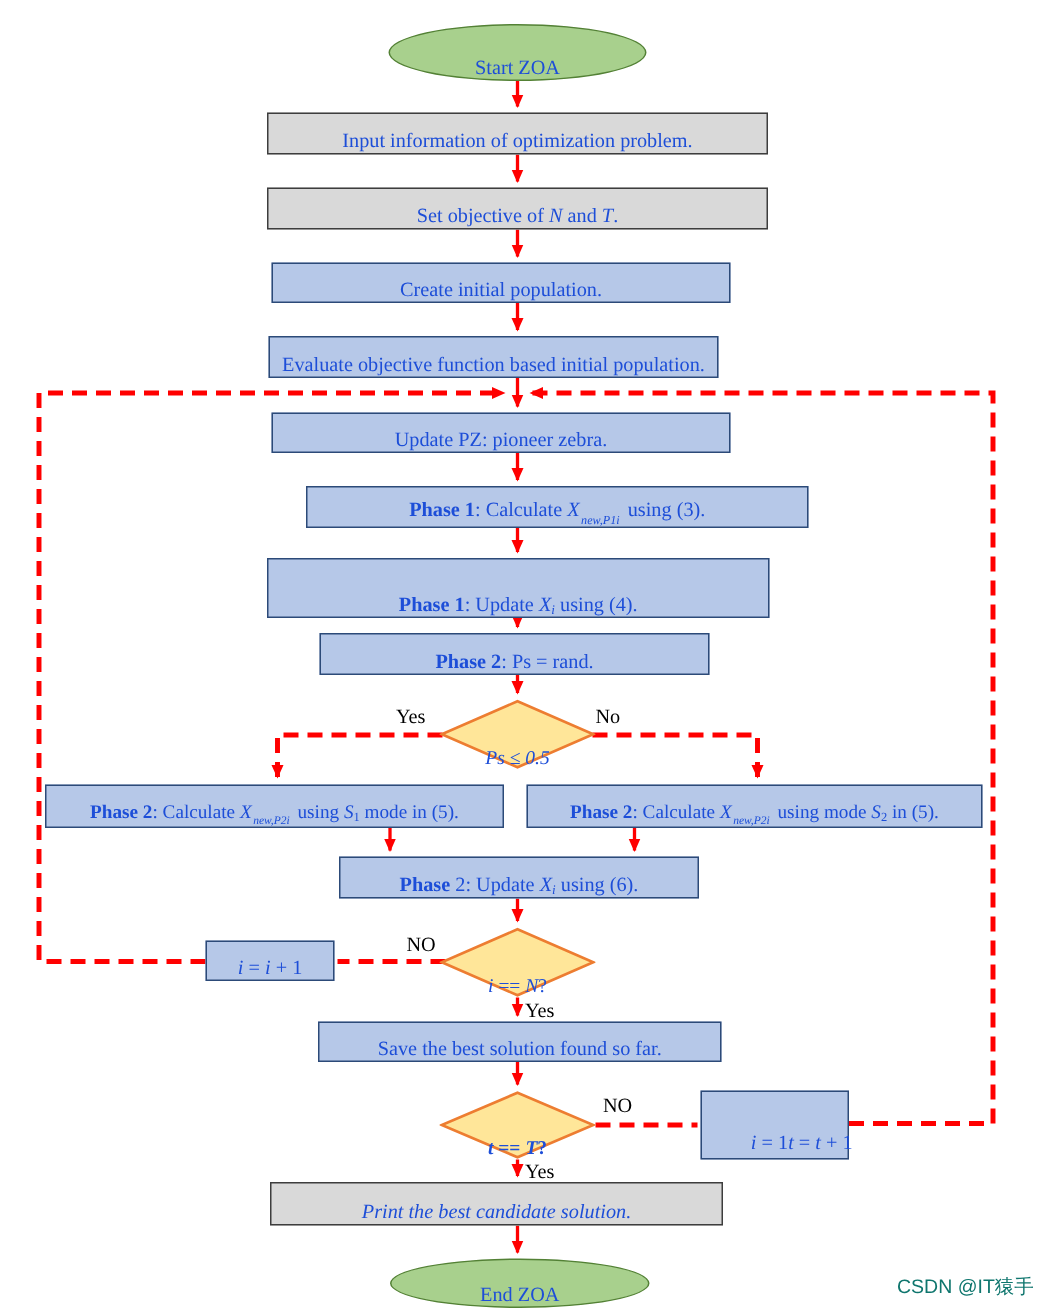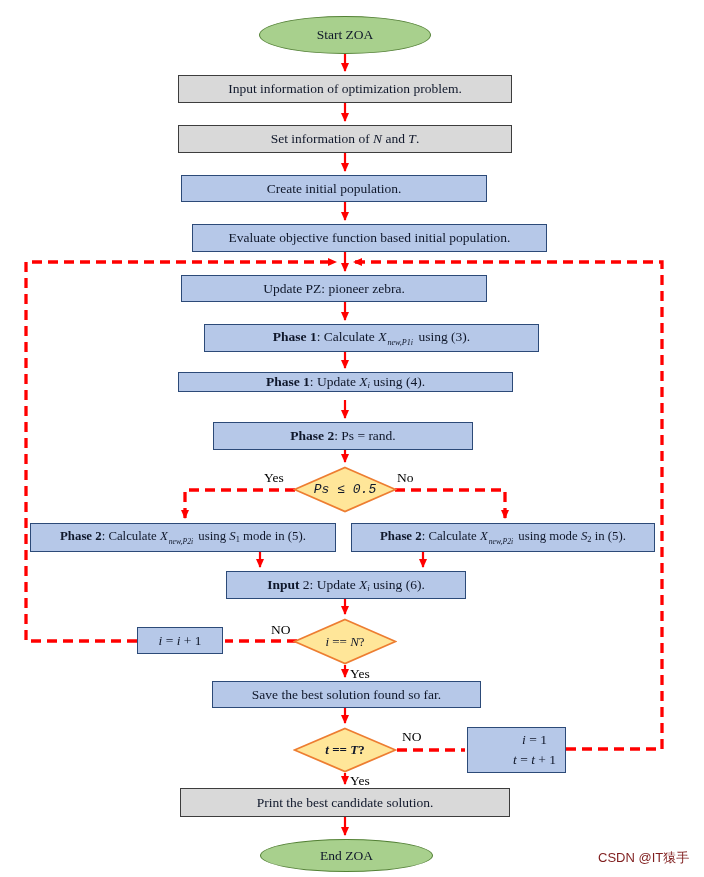--- a/index.html
+++ b/index.html
@@ -1,37 +1,37 @@
 <!DOCTYPE html>
 <html><head>
 <meta charset="utf-8">
 <style>
   html,body{margin:0;padding:0;background:#fff;}
   .canvas{position:relative;width:704px;height:877px;background:#ffffff;overflow:hidden;}
   svg.wires{position:absolute;left:0;top:0;z-index:1;}
-  .node{position:absolute;box-sizing:border-box;display:flex;align-items:center;justify-content:center;
+  .node{position:absolute;box-sizing:border-box;display:flex;align-items:flex-end;justify-content:center;
         white-space:nowrap;text-align:center;font-family:"Liberation Serif","DejaVu Serif",serif;
-        font-size:13.5px;color:#0f172a;z-index:2;}
+        font-size:13.5px;color:#1d4ed8;z-index:2;}
   .process{background:#b6c8e8;border:1.5px solid #2c4a78;}
   .io{background:#d9d9d9;border:1.5px solid #3d3d3d;}
   .terminal{background:#a8d08d;border:1.6px solid #538135;border-radius:50%;}
   .decision{background:transparent;border:none;}
   .decision>svg{position:absolute;left:0;top:0;}
   .decision .dtext{position:relative;z-index:1;}
   .fs13{font-size:12.8px;}
   .b{font-weight:700;}
   .m{font-style:italic;}
   .sub{font-size:0.65em;vertical-align:-0.25em;}
   .stack{display:inline-flex;align-items:flex-start;font-size:0.6em;
          line-height:1.05;vertical-align:-0.55em;font-style:italic;margin:0 2px 0 1px;}
-  .two-line{flex-direction:column;line-height:1.5;padding-left:36px;}
+  .two-line{line-height:1.5;padding-left:36px;}
   .elabel{position:absolute;font-family:"Liberation Serif","DejaVu Serif",serif;font-size:13.5px;
           color:#000;z-index:3;}
   .watermark{position:absolute;font-family:"Liberation Sans","DejaVu Sans",sans-serif;font-size:13px;
-             color:#7f1d1d;z-index:3;}
+             color:#0f766e;z-index:3;}
 </style>
 </head>
 <body>
 
 <div class="canvas">
 
   <svg class="wires" width="704" height="877" viewBox="0 0 704 877">
     <defs>
       <marker id="arr" markerUnits="userSpaceOnUse" markerWidth="12" markerHeight="12" refX="8" refY="4" orient="auto">
         <path d="M0,0 L9,4 L0,8 Z" fill="#ff0000"></path>
@@ -67,73 +67,73 @@
 
   <div class="node terminal" style="left:259px;top:16px;width:172px;height:38px;">
     <span><span>Start ZOA</span></span>
   </div>
 
   <div class="node io" style="left:178px;top:75px;width:334px;height:28px;">
     <span><span>Input information of optimization problem.</span></span>
   </div>
 
   <div class="node io" style="left:178px;top:125px;width:334px;height:28px;">
-    <span><span>Set information of </span><span class="m">N</span><span> and </span><span class="m">T</span><span>.</span></span>
+    <span><span>Set objective of </span><span class="m">N</span><span> and </span><span class="m">T</span><span>.</span></span>
   </div>
 
   <div class="node process" style="left:181px;top:175px;width:306px;height:27px;">
     <span><span>Create initial population.</span></span>
   </div>
 
-  <div class="node process" style="left:179px;top:224px;width:355px;height:28px;margin-left:13px;">
+  <div class="node process" style="left:179px;top:224px;width:300px;height:28px;">
     <span><span>Evaluate objective function based initial population.</span></span>
   </div>
 
   <div class="node process" style="left:181px;top:275px;width:306px;height:27px;">
     <span><span>Update PZ: pioneer zebra.</span></span>
   </div>
 
   <div class="node process" style="left:178px;top:324px;width:335px;height:28px;margin-left:26px;">
     <span><span class="b">Phase 1</span><span>: Calculate </span><span class="m">X</span><span class="stack">
           <span>new,P1</span>
           <span>i</span>
         </span><span> using (3).</span></span>
   </div>
 
-  <div class="node process" style="left:178px;top:372px;width:335px;height:20px;">
+  <div class="node process" style="left:178px;top:372px;width:335px;height:40px;">
     <span><span class="b">Phase 1</span><span>: Update </span><span class="m">X</span><span class="m sub">i</span><span> using (4).</span></span>
   </div>
 
   <div class="node process" style="left:213px;top:422px;width:260px;height:28px;">
     <span><span class="b">Phase 2</span><span>: Ps = rand.</span></span>
   </div>
 
   <div class="node decision" style="left:293px;top:466px;width:104px;height:47px;">
     <svg width="104" height="47">
       <polygon points="52,1.5 102.5,23.5 52,45.5 1.5,23.5" fill="#ffe699" stroke="#ed7d31" stroke-width="1.8"></polygon>
     </svg>
-    <span class="dtext" style="font-size:13px;font-family:Liberation Mono, monospace;"><span class="m">Ps ≤ 0.5</span></span>
+    <span class="dtext" style="font-size:13px;"><span class="m">Ps ≤ 0.5</span></span>
   </div>
 
   <div class="node process fs13" style="left:30px;top:523px;width:306px;height:29px;">
     <span><span class="b">Phase 2</span><span>: Calculate </span><span class="m">X</span><span class="stack">
           <span>new,P2</span>
           <span>i</span>
         </span><span> using </span><span class="m">S</span><span class="sub">1</span><span> mode in (5).</span></span>
   </div>
 
   <div class="node process fs13" style="left:351px;top:523px;width:304px;height:29px;">
     <span><span class="b">Phase 2</span><span>: Calculate </span><span class="m">X</span><span class="stack">
           <span>new,P2</span>
           <span>i</span>
         </span><span> using mode </span><span class="m">S</span><span class="sub">2</span><span>  in (5).</span></span>
   </div>
 
   <div class="node process" style="left:226px;top:571px;width:240px;height:28px;">
-    <span><span class="b">Input</span><span> 2: Update </span><span class="m">X</span><span class="m sub">i</span><span> using (6).</span></span>
+    <span><span class="b">Phase</span><span> 2: Update </span><span class="m">X</span><span class="m sub">i</span><span> using (6).</span></span>
   </div>
 
   <div class="node decision" style="left:293px;top:618px;width:104px;height:47px;">
     <svg width="104" height="47">
       <polygon points="52,1.5 102.5,23.5 52,45.5 1.5,23.5" fill="#ffe699" stroke="#ed7d31" stroke-width="1.8"></polygon>
     </svg>
     <span class="dtext" style="font-size:13px;"><span class="m">i</span><span> == </span><span class="m">N</span><span>?</span></span>
   </div>
 
   <div class="node process" style="left:137px;top:627px;width:86px;height:27px;">
@@ -149,21 +149,21 @@
       <polygon points="52,1.5 102.5,23 52,44.5 1.5,23" fill="#ffe699" stroke="#ed7d31" stroke-width="1.8"></polygon>
     </svg>
     <span class="dtext" style="font-size:13px;font-weight:bold;"><span class="m">t</span><span> == </span><span class="m">T</span><span>?</span></span>
   </div>
 
   <div class="node process two-line" style="left:467px;top:727px;width:99px;height:46px;">
     <div><span class="m">i</span><span> = 1</span></div>
     <div><span class="m">t</span><span> = </span><span class="m">t</span><span> + 1</span></div>
   </div>
 
-  <div class="node io" style="left:180px;top:788px;width:330px;height:29px;">
+  <div class="node io" style="left:180px;top:788px;width:302px;height:29px;font-style:italic;">
     <span><span>Print the best candidate solution.</span></span>
   </div>
 
   <div class="node terminal" style="left:260px;top:839px;width:173px;height:33px;">
     <span><span>End ZOA</span></span>
   </div>
 
   <div class="elabel" style="left:264px;top:470px;">Yes</div>
   <div class="elabel" style="left:397px;top:470px;">No</div>
   <div class="elabel" style="left:271px;top:622px;">NO</div>

